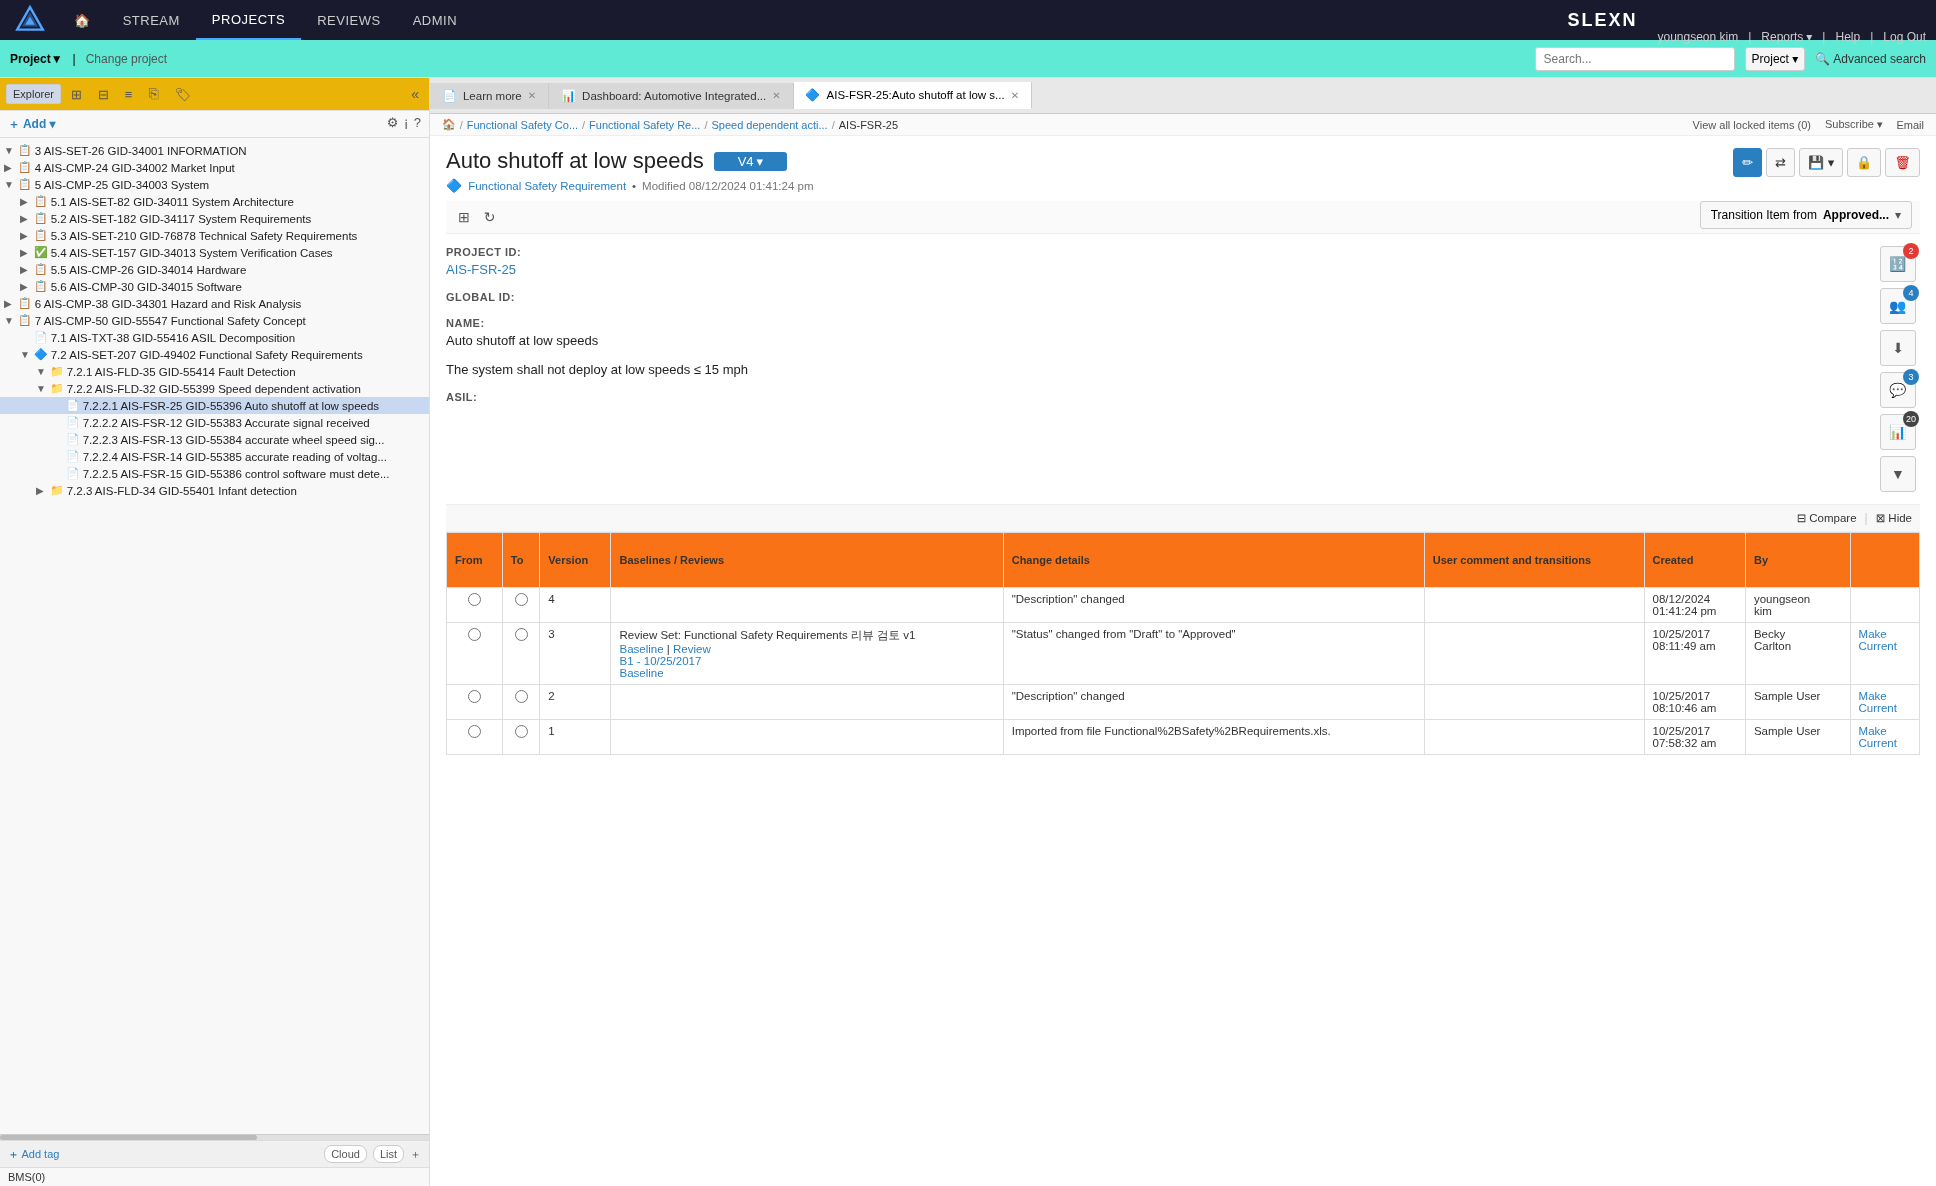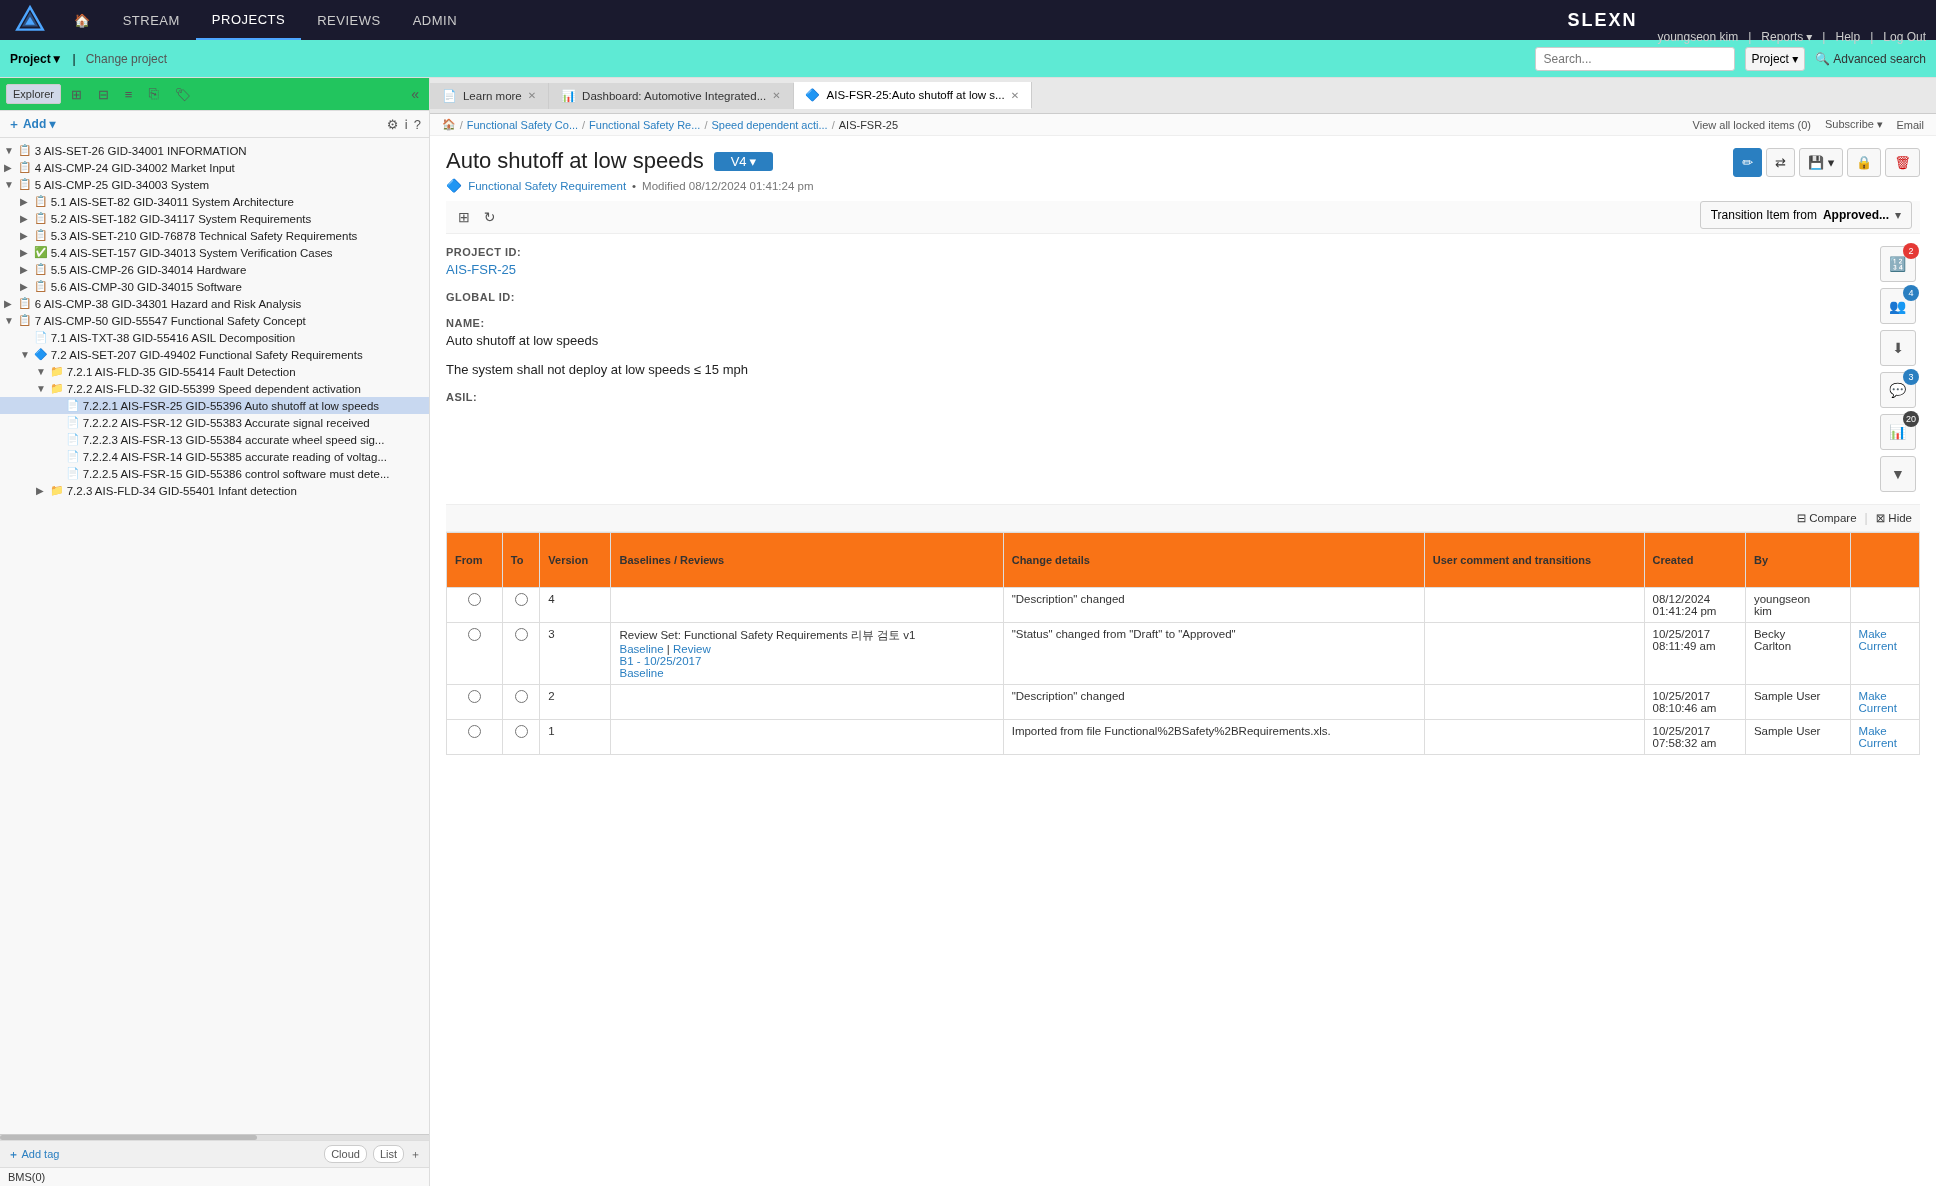--- a/index.html
+++ b/index.html
@@ -89,21 +89,21 @@
       background: #f8f8f8;
       border-right: 1px solid #ddd;
       display: flex;
       flex-direction: column;
       overflow: hidden;
     }
     .sidebar-toolbar {
       display: flex;
       align-items: center;
       padding: 4px 6px;
-      background: #22c55e;
+      background: #eab308;
       border-bottom: 1px solid #ddd;
       gap: 4px;
     }
     .sidebar-toolbar .tool-btn {
       padding: 3px 6px;
       font-size: 11px;
       cursor: pointer;
       border: 1px solid #ccc;
       background: #fff;
       border-radius: 2px;
@@ -117,21 +117,20 @@
       border: 1px solid transparent;
       background: transparent;
       border-radius: 2px;
       color: #555;
     }
     .sidebar-toolbar .spacer { flex: 1; }
     .collapse-arrow { cursor: pointer; color: #555; font-size: 14px; padding: 0 4px; }
 
     .add-bar {
       display: flex;
-      align-items: center;
       padding: 4px 8px;
       border-bottom: 1px solid #ddd;
       gap: 6px;
       background: #f8f8f8;
     }
     .add-btn {
       display: flex;
       align-items: center;
       gap: 4px;
       cursor: pointer;
@@ -247,21 +246,21 @@
       font-weight: 300;
       color: #222;
       display: flex;
       align-items: center;
       gap: 10px;
       margin-bottom: 4px;
     }
     .version-badge {
       background: #2a7fc1;
       color: #fff;
-      padding: 2px 17px;
+      padding: 2px 24px;
       border-radius: 3px;
       font-size: 13px;
       cursor: pointer;
       display: flex;
       align-items: center;
       gap: 3px;
     }
     .item-meta { font-size: 11.5px; color: #555; display: flex; align-items: center; gap: 6px; }
     .item-meta .type-icon { color: #4da6ff; font-size: 13px; }
     .item-meta .type-label { color: #2a7fc1; }

